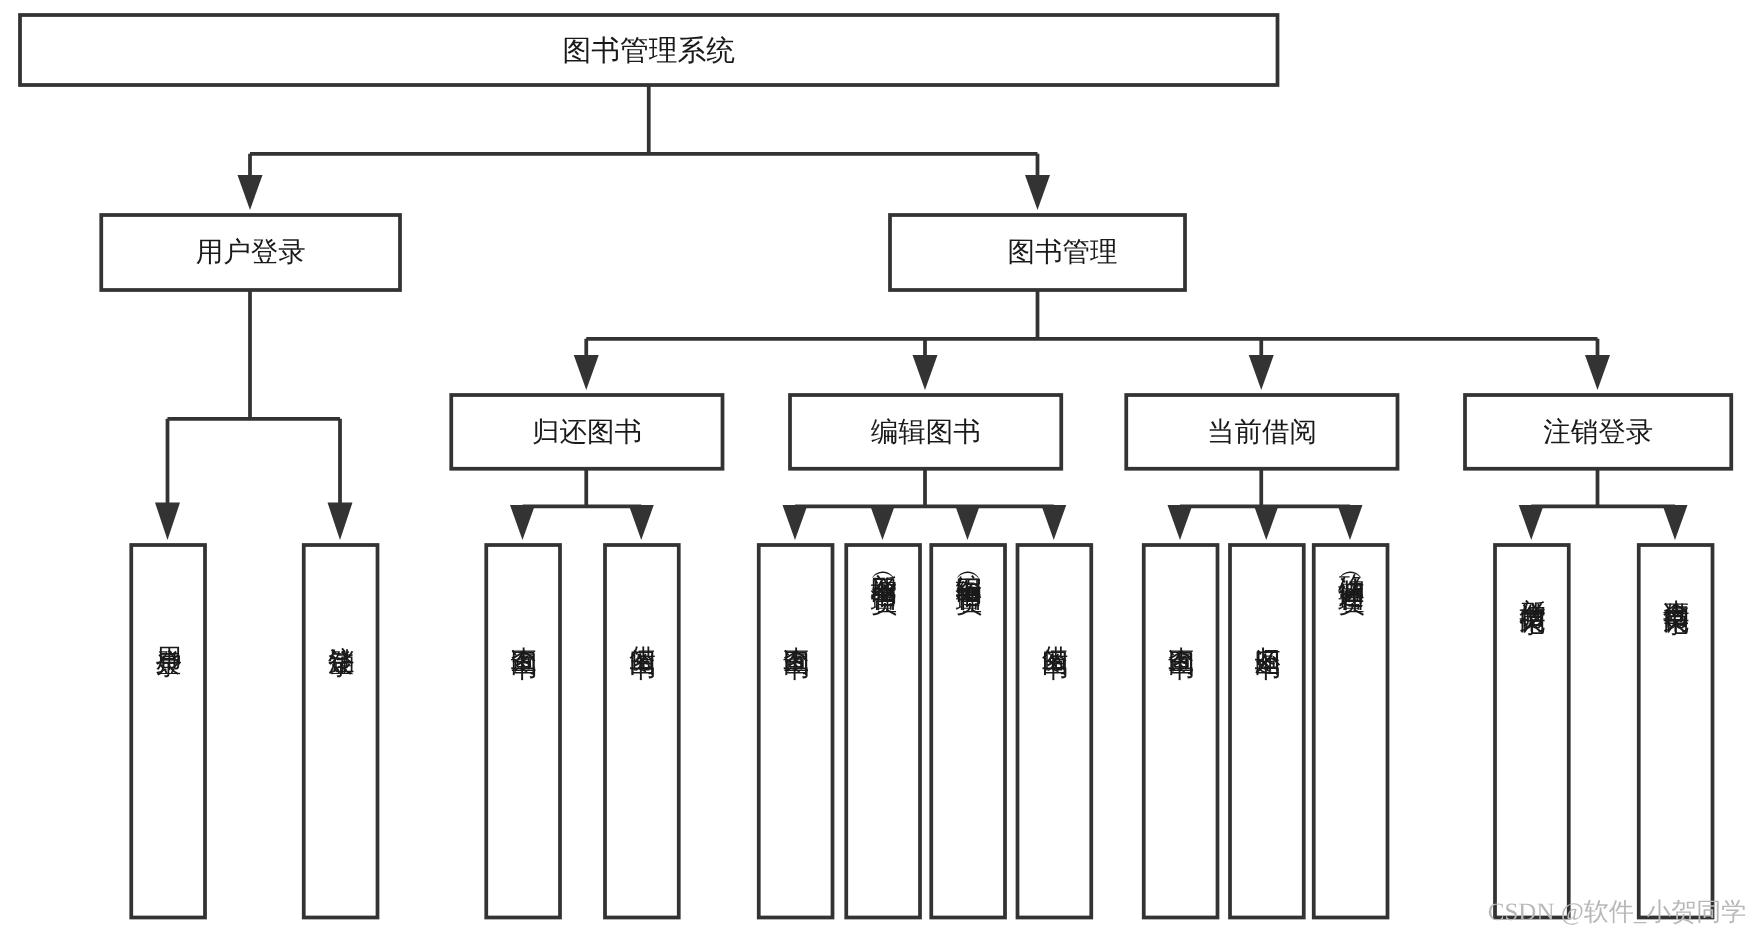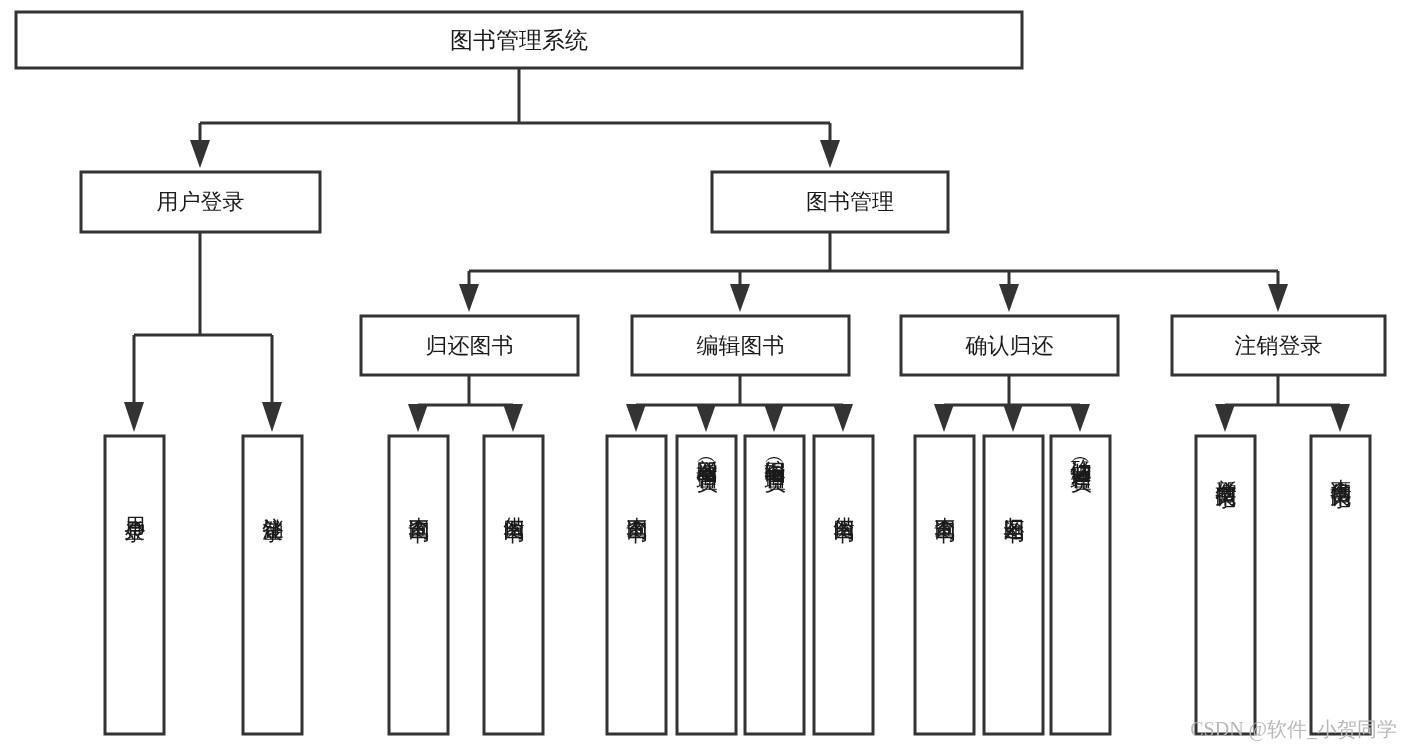--- a/index.html
+++ b/index.html
@@ -182,21 +182,21 @@
     <span class="hlabel-text">图书管理</span>
   </div>
 
   <div class="hlabel-box" style="left:361px; top:316px; width:217px; height:59px;">
     <span class="hlabel-text">归还图书</span>
   </div>
   <div class="hlabel-box" style="left:632px; top:316px; width:217px; height:59px;">
     <span class="hlabel-text">编辑图书</span>
   </div>
   <div class="hlabel-box" style="left:901px; top:316px; width:217px; height:59px;">
-    <span class="hlabel-text">确认归还</span>
+    <span class="hlabel-text">当前借阅</span>
   </div>
   <div class="hlabel-box" style="left:1172px; top:316px; width:213px; height:59px;">
     <span class="hlabel-text">注销登录</span>
   </div>
 
   <div class="vlabel-box" style="left:105px; top:436px; width:59px; height:298px; padding-top:64px;">
     <span class="vlabel-text">用户登录</span>
   </div>
   <div class="vlabel-box" style="left:243px; top:436px; width:59px; height:298px; padding-top:64px;">
     <span class="vlabel-text">注销登录</span>

